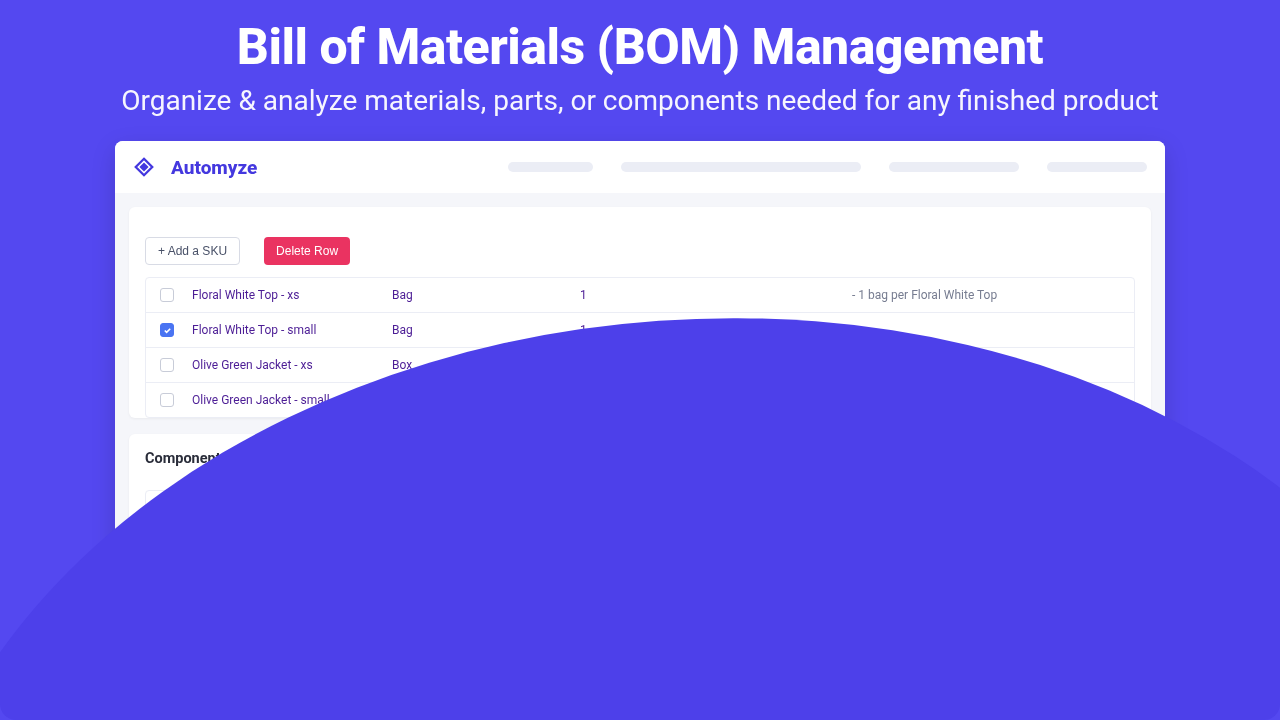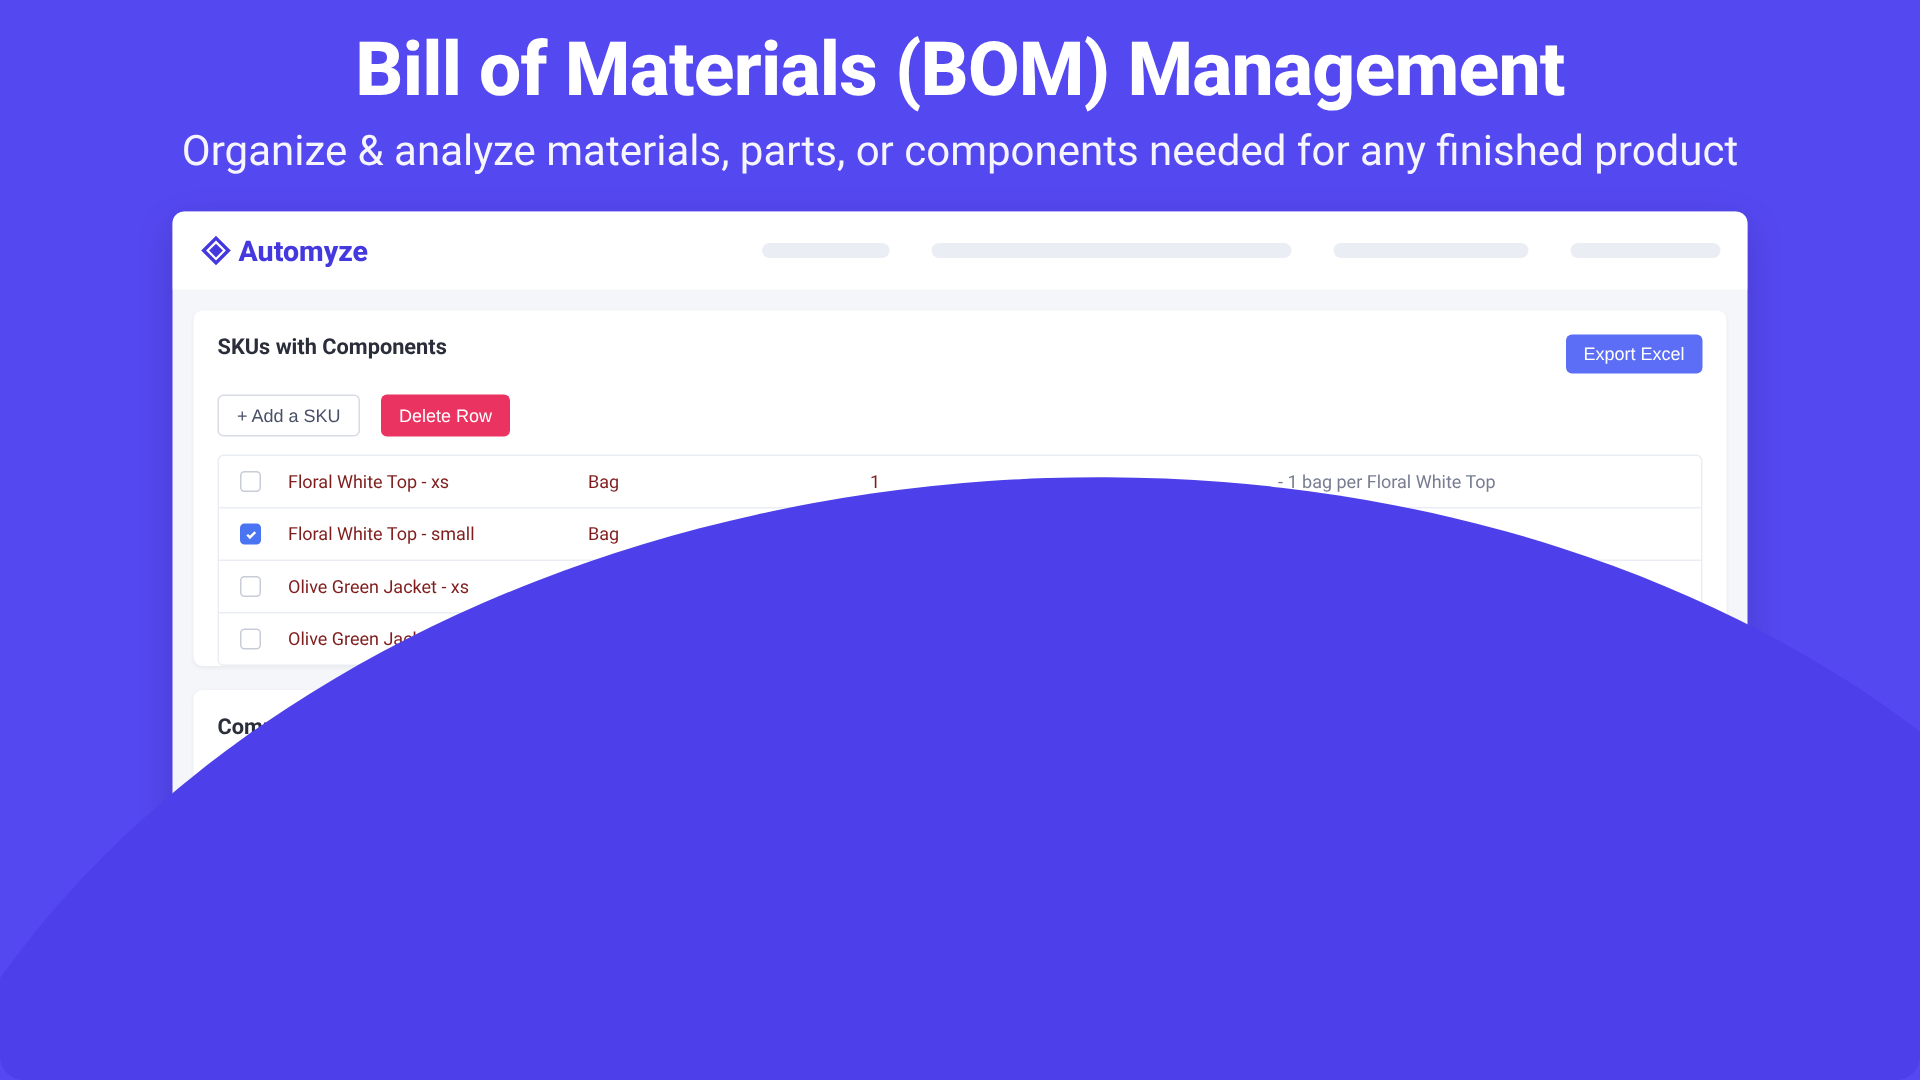--- a/index.html
+++ b/index.html
@@ -40,21 +40,21 @@
       background: #fff;
       height: 52px;
       display: flex;
       align-items: center;
       padding: 0 18px;
       justify-content: space-between;
     }
     .brand {
       display: flex;
       align-items: center;
-      gap: 4px;
+      gap: 16px;
     }
     .brand-icon {
       width: 22px;
       height: 22px;
     }
     .brand-text {
       color: #4438df;
       font-weight: 800;
       font-size: 19px;
     }
@@ -108,40 +108,40 @@
       border: 1px solid #d8dbe5;
       color: #495168;
     }
     .btn-danger {
       background: #ea3361;
       color: #fff;
       padding-left: 12px;
     }
     .btn-row {
       display: flex;
-      gap: 14px;
+      gap: 24px;
       padding: 14px 16px 12px;
     }
     .table {
       width: calc(100% - 32px);
       margin: 0 16px 16px;
       border: 1px solid #ebedf5;
       border-radius: 4px;
       font-size: 12px;
     }
     .table-row {
       display: flex;
       align-items: center;
       padding: 10px 14px;
       border-bottom: 1px solid #ebedf5;
     }
     .table-row:last-child { border-bottom: none; }
     .th { color: #414555; font-weight: 600; }
     .td { color: #777d91; }
-    .link { color: #7f1d1d; }
+    .link { color: #4c1d95; }
     .col-check { width: 32px; display:flex; align-items:center; }
     .col-sku { width: 200px; }
     .col-comp { width: 188px; }
     .col-units { width: 272px; }
     .col-notes { flex: 1; }
 
     .col-cname { width: 138px; }
     .col-cid { width: 112px; }
     .col-csold { width: 256px; }
     .col-cavail { width: 184px; }
@@ -194,24 +194,20 @@
     </div>
     <div class="header-placeholders">
       <div class="ph ph1"></div>
       <div class="ph ph2"></div>
       <div class="ph ph3"></div>
       <div class="ph ph4"></div>
     </div>
   </div>
 
   <div class="panel">
-    <div class="panel-header">
-      <div class="panel-title">SKUs with Components</div>
-      <button class="btn btn-primary">Export Excel</button>
-    </div>
     <div class="btn-row">
       <button class="btn btn-outline">+ Add a SKU</button>
       <button class="btn btn-danger">Delete Row</button>
     </div>
     <div class="table">
       <div id="skus-rows">
           <div class="table-row">
             <div class="col-check">
               <span class="chk"></span>
             </div>

